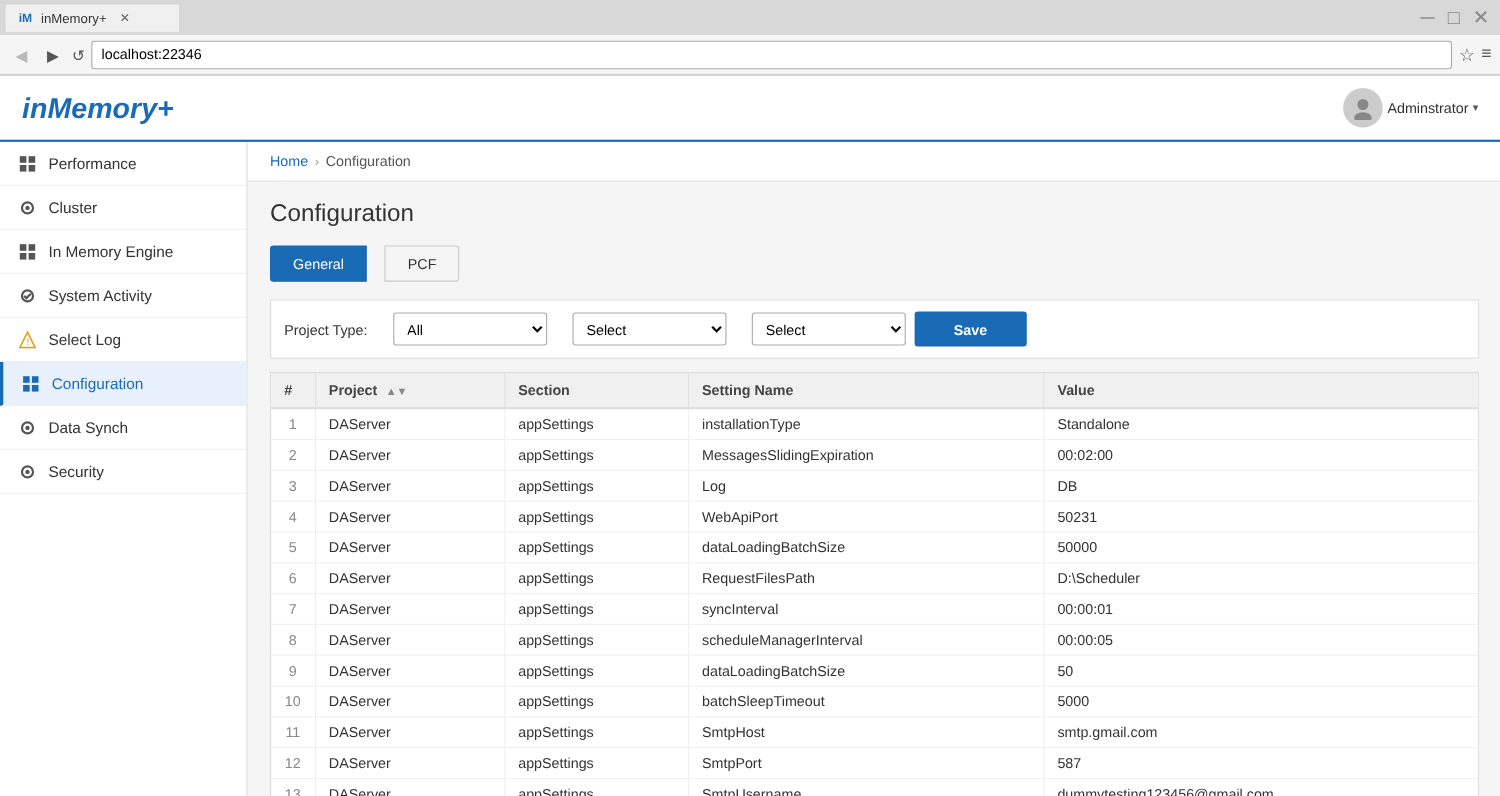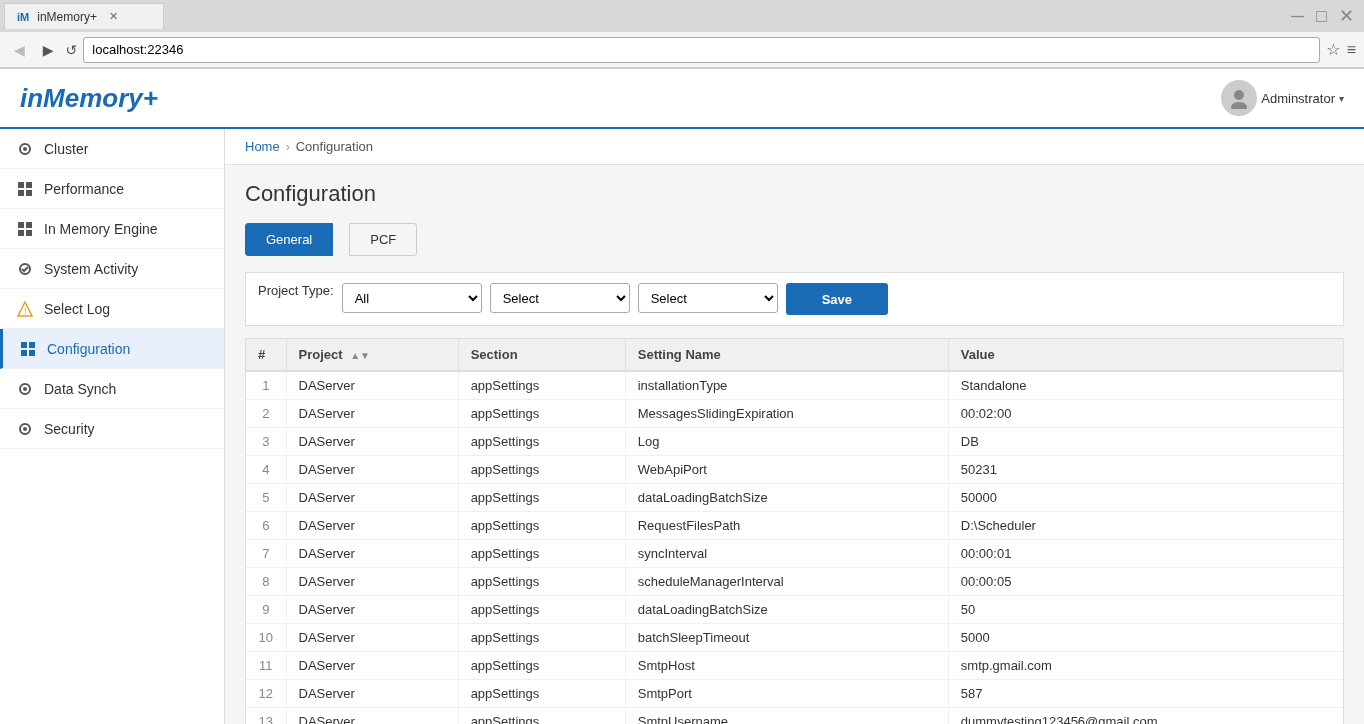--- a/index.html
+++ b/index.html
@@ -209,36 +209,38 @@
       background: #1a6bb5;
       color: white;
       border-color: #1a6bb5;
     }
     .tab-btn:first-child { border-radius: 3px 0 0 3px; }
     .tab-btn:last-child { border-radius: 0 3px 3px 0; }
 
     
     .filter-row {
       display: flex;
+      align-items: center;
       gap: 8px;
       margin-bottom: 12px;
       background: white;
       padding: 10px 12px;
       border: 1px solid #ddd;
     }
     .filter-label { font-size: 13px; color: #333; }
     .filter-select {
       height: 30px;
       border: 1px solid #aaa;
       border-radius: 3px;
       padding: 0 8px;
       font-size: 13px;
       background: white;
       min-width: 140px;
       cursor: pointer;
+      margin-left: 15px;
     }
     .save-btn {
       height: 32px;
       background: #1a6bb5;
       color: white;
       border: none;
       border-radius: 3px;
       padding: 0 36px;
       font-size: 13px;
       cursor: pointer;
@@ -321,37 +323,37 @@
   </div>
 </div>
 
 <div class="main-layout">
 
   <nav class="sidebar">
 
     <div class="sidebar-item">
       <span class="sidebar-icon">
         <svg width="16" height="16" viewBox="0 0 16 16">
-            <circle cx="8" cy="8" r="5" fill="none" stroke="#555" stroke-width="2"></circle>
-            <circle cx="8" cy="8" r="2" fill="#555"></circle>
-          </svg>
-      </span>
-      <span class="sidebar-label">Cluster</span>
-    </div>
-
-    <div class="sidebar-item">
-      <span class="sidebar-icon">
-        <svg width="16" height="16" viewBox="0 0 16 16">
             <rect x="1" y="1" width="6" height="6" fill="#555"></rect>
             <rect x="9" y="1" width="6" height="6" fill="#555"></rect>
             <rect x="1" y="9" width="6" height="6" fill="#555"></rect>
             <rect x="9" y="9" width="6" height="6" fill="#555"></rect>
           </svg>
       </span>
       <span class="sidebar-label">Performance</span>
+    </div>
+
+    <div class="sidebar-item">
+      <span class="sidebar-icon">
+        <svg width="16" height="16" viewBox="0 0 16 16">
+            <circle cx="8" cy="8" r="5" fill="none" stroke="#555" stroke-width="2"></circle>
+            <circle cx="8" cy="8" r="2" fill="#555"></circle>
+          </svg>
+      </span>
+      <span class="sidebar-label">Cluster</span>
     </div>
 
     <div class="sidebar-item">
       <span class="sidebar-icon">
         <svg width="16" height="16" viewBox="0 0 16 16">
             <rect x="1" y="1" width="6" height="6" fill="#555"></rect>
             <rect x="9" y="1" width="6" height="6" fill="#555"></rect>
             <rect x="1" y="9" width="6" height="6" fill="#555"></rect>
             <rect x="9" y="9" width="6" height="6" fill="#555"></rect>
           </svg>

